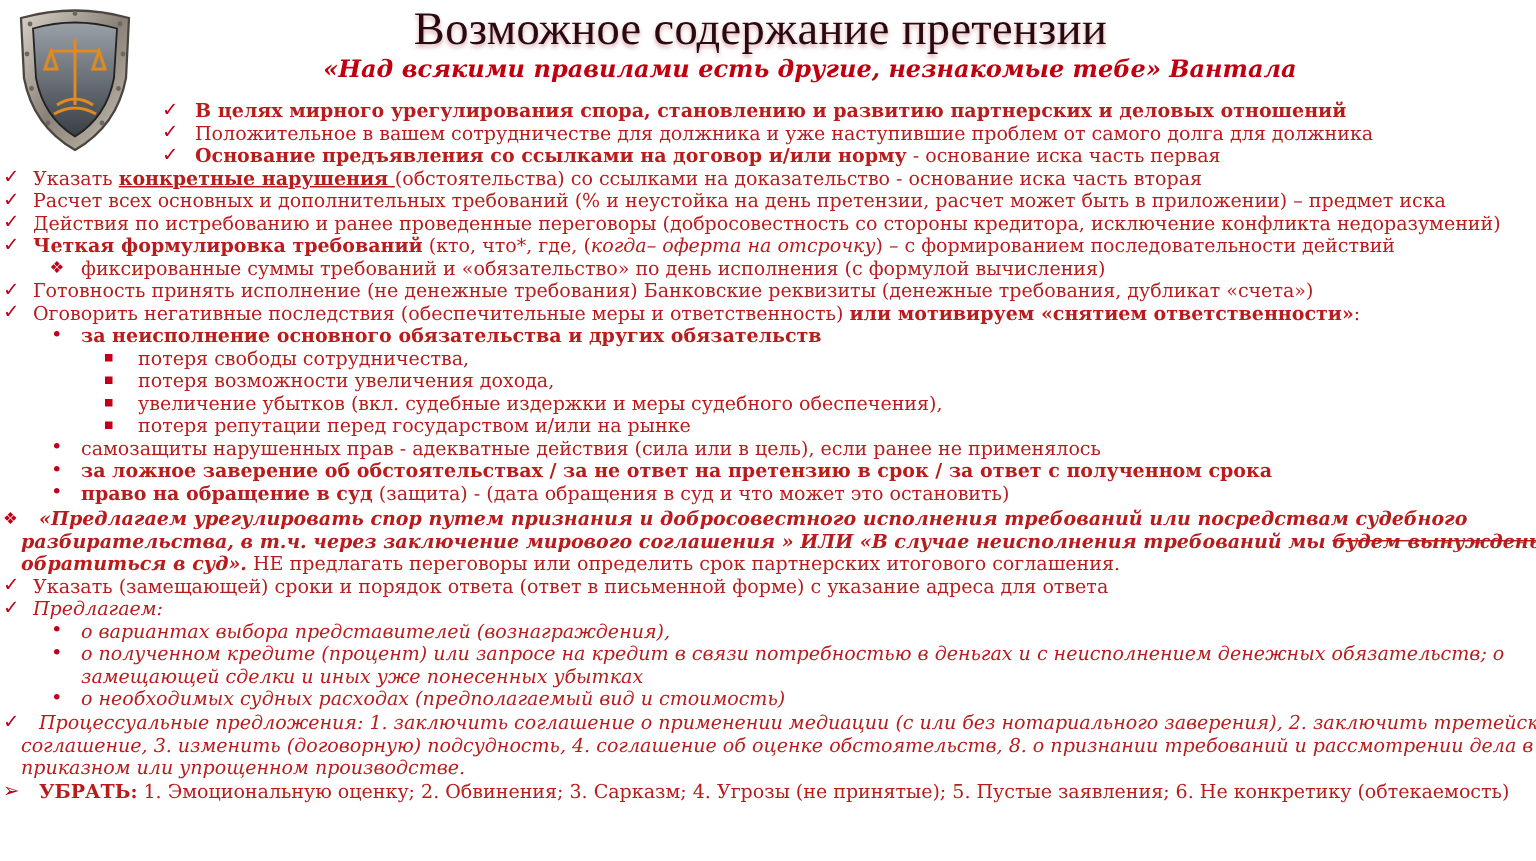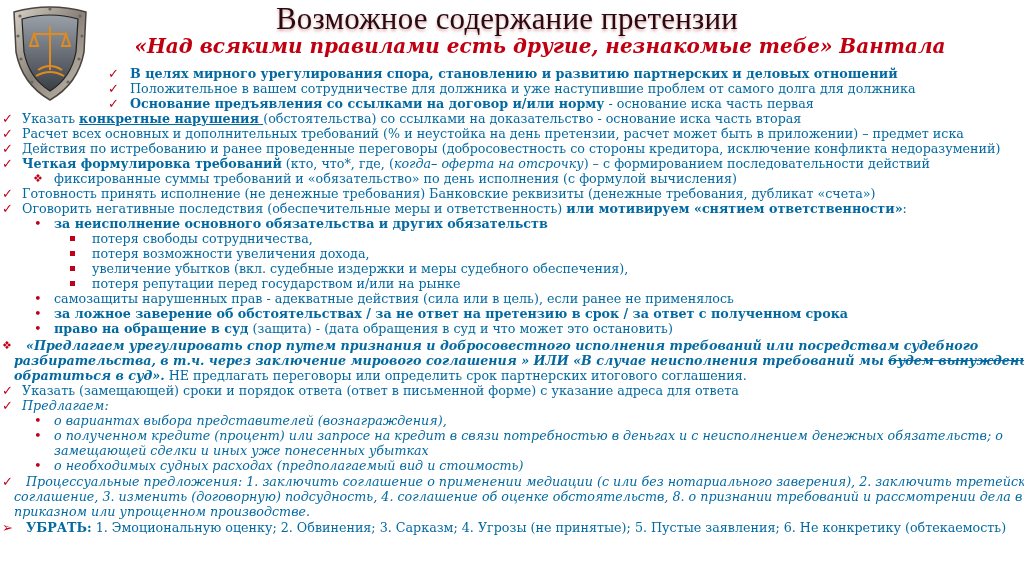--- a/index.html
+++ b/index.html
@@ -13,26 +13,26 @@
     position:absolute; left:0; right:0; top:2px; text-align:center;
     padding-left:130px; box-sizing:border-box;
     font-family:"Liberation Serif", serif; font-size:31px; line-height:34px;
     color:#2a0a0f; letter-spacing:0.2px;
     text-shadow:0 2px 3px rgba(150,0,20,0.35);
   }
   .title span { display:inline-block; transform:translateX(-70px); }
   .subtitle {
     position:absolute; top:36px; left:0; right:0; text-align:center;
     font-family:"DejaVu Serif", serif; font-style:italic; font-weight:bold;
-    font-size:20px; line-height:20px; color:#c00010;
+    font-size:16px; line-height:20px; color:#c00010;
   }
   .subtitle span { display:inline-block; transform:translateX(28px); }
   .line {
     position:absolute; white-space:nowrap; font-size:12.7px; line-height:15px;
-    font-family:"DejaVu Serif", serif; color:#0369a1;
+    font-family:"DejaVu Serif", serif; color:#b91c1c;
   }
   .b { font-weight:bold; }
   .i { font-style:italic; }
   .u { text-decoration:underline; }
   .s { text-decoration:line-through; }
   .mk { position:absolute; color:#c0001a; font-size:13px; line-height:15px; }
   .check::before { content:"✓"; }
   .diamond { font-size:11px; }
   .dot::before { content:"•"; }
   .sq { display:inline-block; width:5px; height:5px; background:#c0001a; position:absolute; }

